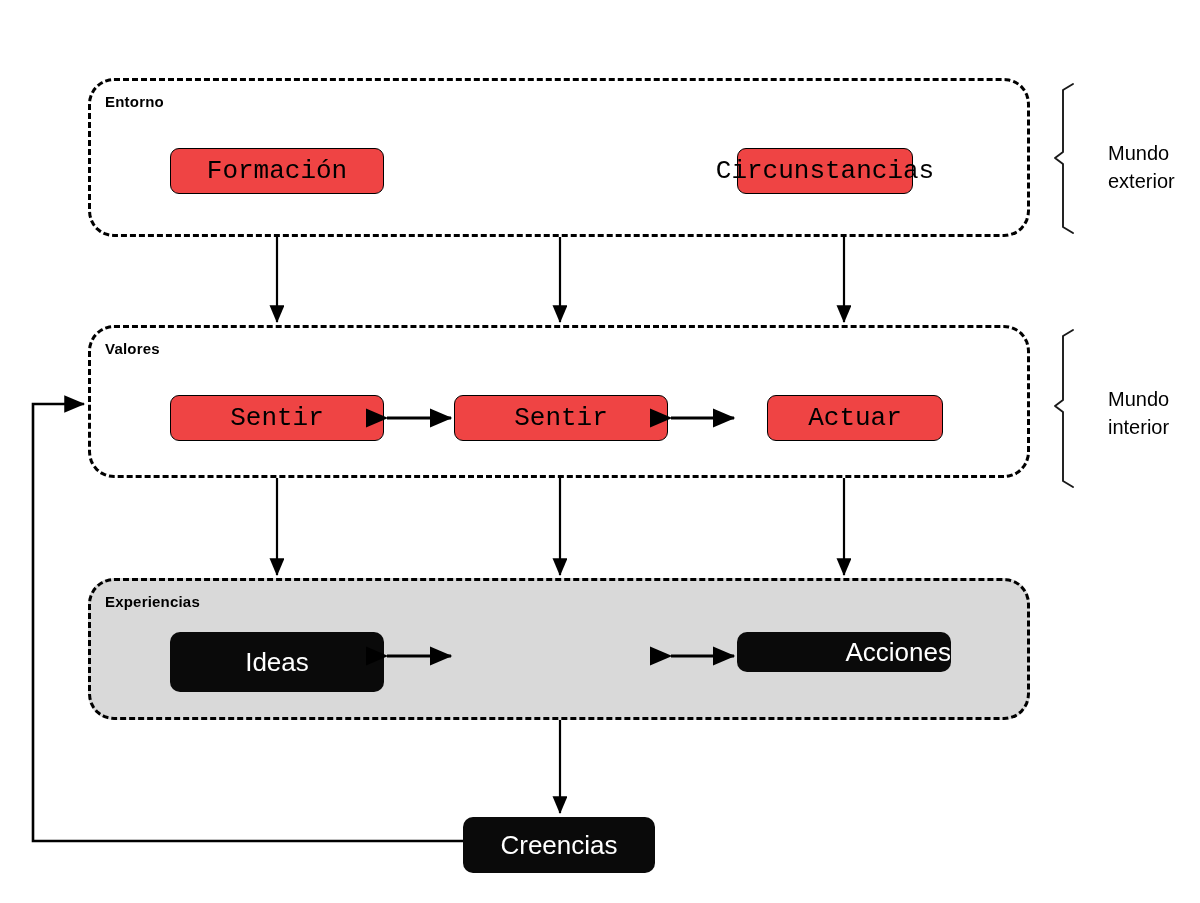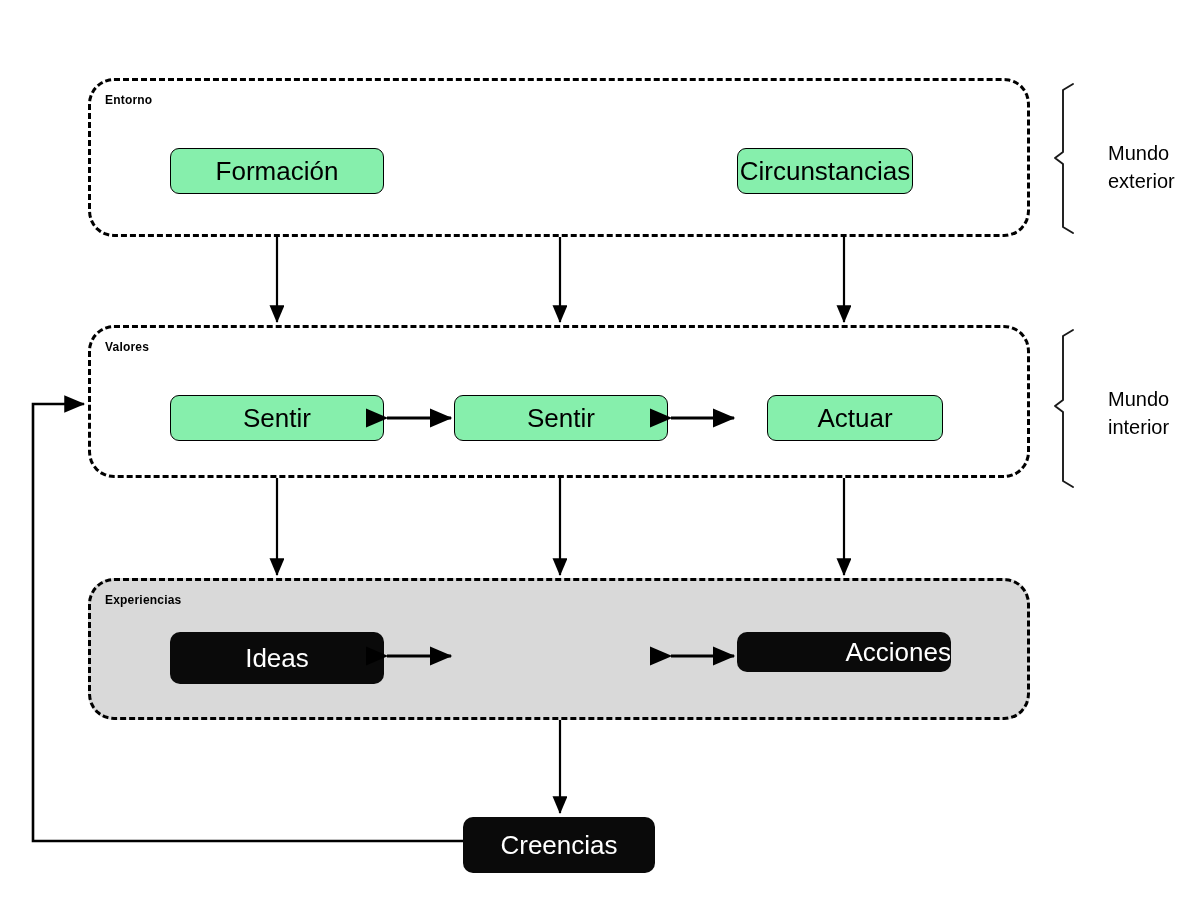--- a/index.html
+++ b/index.html
@@ -25,43 +25,44 @@
     border: 3px dashed #000000;
     border-radius: 26px;
   }
   .group.filled {
     background: #d9d9d9;
   }
   .group-label {
     position: absolute;
     font-family: "Liberation Sans", sans-serif;
     font-weight: bold;
-    font-size: 12px;
+    font-size: 15px;
     color: #000000;
     letter-spacing: 0.2px;
     white-space: nowrap;
   }
 
   
   .node {
     position: absolute;
     box-sizing: border-box;
     display: flex;
     align-items: center;
     justify-content: center;
     font-family: "Liberation Sans", sans-serif;
     font-size: 26px;
     line-height: 1;
     white-space: nowrap;
   }
   .node.outline {
-    background: #86efac;
+    background: #ef4444;
     border: 1.6px solid #000000;
     border-radius: 9px;
     color: #000000;
+    font-family: Liberation Mono, monospace;
   }
   .node.solid {
     background: #0a0a0a;
     border: none;
     border-radius: 10px;
     color: #ffffff;
   }
 
   
   #wires {
@@ -110,21 +111,21 @@
   <div class="node outline" id="n-pensar" style="left: 170px; top: 395px; width: 214px; height: 46px;">
     <span>Sentir</span>
   </div>
   <div class="node outline" id="n-sentir" style="left: 454px; top: 395px; width: 214px; height: 46px;">
     <span>Sentir</span>
   </div>
   <div class="node outline" id="n-actuar" style="left: 767px; top: 395px; width: 176px; height: 46px;">
     <span>Actuar</span>
   </div>
 
-  <div class="node solid" id="n-ideas" style="left: 170px; top: 632px; width: 214px; height: 52px;">
+  <div class="node solid" id="n-ideas" style="left: 170px; top: 632px; width: 214px; height: 60px;">
     <span>Ideas</span>
   </div>
   <div class="node solid" id="n-acciones" style="left: 737px; top: 632px; width: 214px; height: 40px; justify-content: flex-end;">
     <span>Acciones</span>
   </div>
 
   <div class="node solid" id="n-creencias" style="left: 463px; top: 817px; width: 192px; height: 56px;">
     <span>Creencias</span>
   </div>
 

